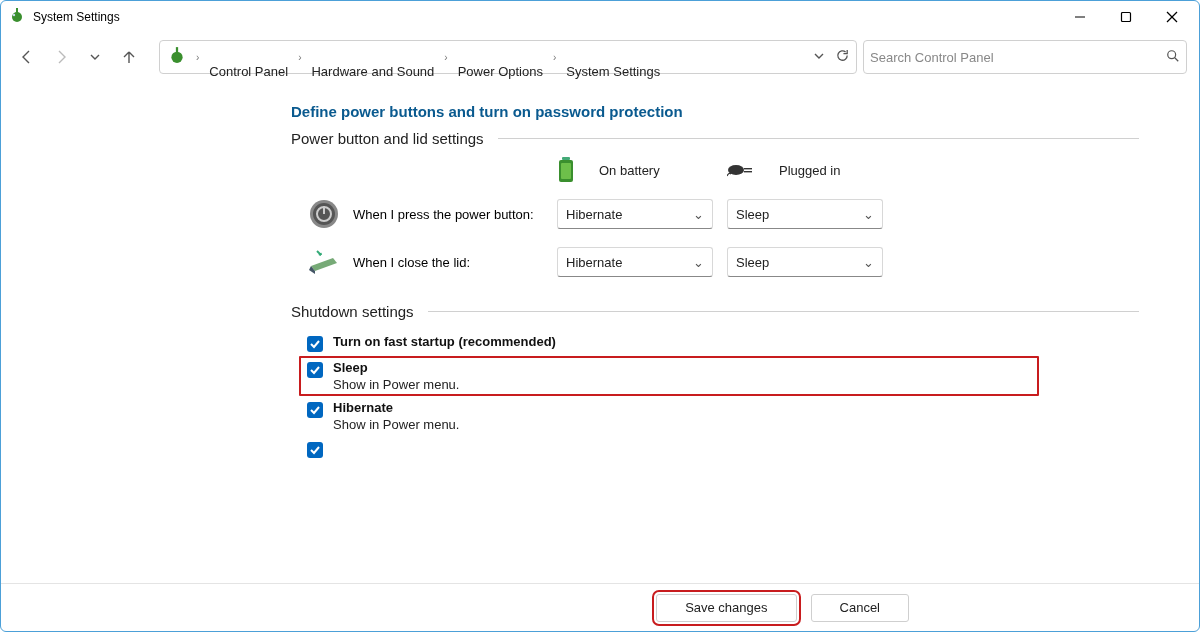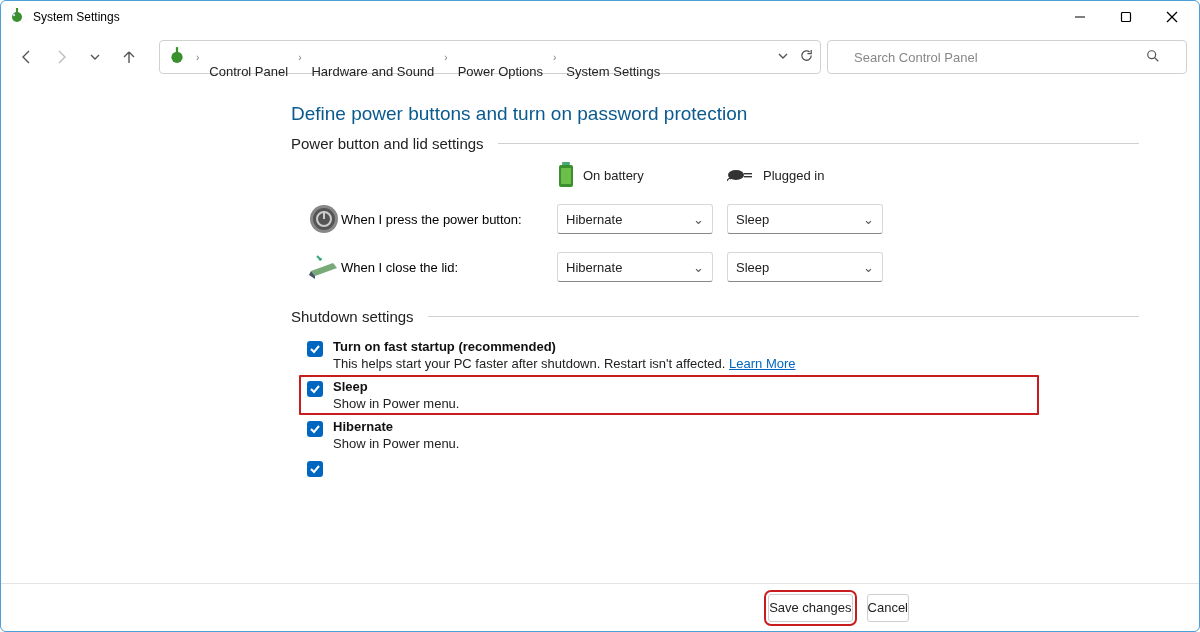--- a/index.html
+++ b/index.html
@@ -11,53 +11,53 @@
   .title-spacer { flex: 1; }
   .win-btn { width: 46px; height: 32px; display: inline-flex; align-items: center; justify-content: center; }
 
   .addrbar-row { display: flex; align-items: center; height: 48px; padding: 6px 12px; gap: 6px; }
   .nav-icon-btn { width: 28px; height: 28px; display: inline-flex; align-items: center; justify-content: center; color: #555; }
   .nav-spacer { width: 4px; }
   .address-box { flex: 1; border: 1px solid #d0d0d0; border-radius: 4px; height: 34px; display: flex; align-items: center; padding: 0 6px 0 8px; gap: 4px; }
   .address-box .crumb { font-size: 13px; color: #222; margin-top: 28px; }
   .address-box .sep { font-size: 10px; color: #777; padding: 0 6px; }
   .addr-tail { margin-left: auto; display: flex; align-items: center; gap: 10px; }
-  .search-box { border: 1px solid #d0d0d0; border-radius: 4px; height: 34px; width: 360px; display: flex; align-items: center; padding: 0 26px; color: #888; font-size: 13px; }
+  .search-box { border: 1px solid #d0d0d0; border-radius: 4px; height: 34px; width: 324px; display: flex; align-items: center; padding: 0 6px; color: #888; font-size: 13px; }
   .search-box input { border: none; outline: none; flex: 1; font-size: 13px; color: #333; }
   .search-box input::placeholder { color: #888; }
   .search-box .mag { color: #555; }
 
   .content { padding: 22px 60px 0 290px; }
-  .head-title { color: #0a5a8f; font-size: 19px; font-weight: 400; margin-bottom: 10px; }
+  .head-title { color: #0a5a8f; font-size: 15px; font-weight: 700; margin-bottom: 10px; }
   .head-desc { font-size: 13px; color: #222; max-width: 600px; line-height: 1.5; margin-bottom: 20px; }
 
   .section-head { display: flex; align-items: center; font-size: 15px; color: #222; margin-bottom: 10px; }
   .section-head .rule { flex: 1; height: 1px; background: #d0d0d0; margin-left: 14px; }
 
   .power-grid { display: grid; grid-template-columns: 250px 170px 170px; row-gap: 14px; align-items: center; margin-left: 16px; margin-bottom: 24px; }
-  .col-head { display: flex; align-items: center; gap: 8px; font-size: 13px; color: #222; }
+  .col-head { display: flex; align-items: center; gap: 24px; font-size: 13px; color: #222; }
   .battery-icon { width: 18px; height: 26px; }
   .plug-icon { width: 28px; height: 14px; }
-  .row-icon-lbl { display: flex; align-items: center; gap: 0; font-size: 13px; }
+  .row-icon-lbl { display: flex; align-items: center; gap: 12px; font-size: 13px; }
   .row-icon-lbl .ico { width: 34px; height: 34px; display: inline-flex; align-items: center; justify-content: center; }
   .fake-select { border: 1px solid #d8d8d8; border-bottom: 1px solid #888; border-radius: 3px; height: 30px; display: flex; align-items: center; padding: 0 8px; font-size: 13px; color: #222; background: #fff; width: 156px; justify-content: space-between; }
   .fake-select .chev { color: #555; }
 
   .shutdown-list { margin-left: 16px; }
   .sd-item { display: flex; align-items: flex-start; gap: 10px; padding: 4px 0; }
   .sd-cb { width: 16px; height: 16px; border-radius: 3px; background: #0067c0; display: inline-flex; align-items: center; justify-content: center; margin-top: 2px; flex-shrink: 0; }
   .sd-cb svg { width: 12px; height: 12px; }
   .sd-text .sd-title { font-size: 13px; font-weight: 600; color: #111; }
   .sd-text .sd-sub { font-size: 13px; color: #222; margin-top: 2px; }
   .learn { color: #0067c0; text-decoration: underline; }
 
   .highlight-red { border: 2px solid #c81c1e; padding: 2px 6px; margin-left: -8px; margin-right: 100px; border-radius: 1px; }
 
   .footer { position: absolute; bottom: 0; left: 0; right: 0; height: 48px; border-top: 1px solid #e4e4e4; display: flex; align-items: center; justify-content: flex-end; gap: 14px; padding-right: 290px; }
-  .btn { border: 1px solid #cfcfcf; background: #fff; border-radius: 3px; height: 28px; padding: 0 0; font-size: 13px; color: #222; display: inline-flex; align-items: center; }
+  .btn { border: 1px solid #cfcfcf; background: #fff; border-radius: 3px; height: 28px; padding: 0 28px; font-size: 13px; color: #222; display: inline-flex; align-items: center; }
   .btn-outline-red { outline: 2px solid #c81c1e; outline-offset: 2px; }
 </style>
 </head>
 <body>
 
 <div class="titlebar">
   <span class="app-icon">
     <svg viewBox="0 0 16 16">
         <circle cx="8" cy="10" r="5" fill="#3a8f2e"></circle>
         <rect x="7" y="1" width="2" height="6" fill="#3a8f2e"></rect>
@@ -216,21 +216,20 @@
 
   <div class="shutdown-list">
     <div class="sd-item">
       <span class="sd-cb">
           <svg viewBox="0 0 12 12">
             <path d="M2 6 L5 9 L10 3" fill="none" stroke="#fff" stroke-width="2"></path>
           </svg>
         </span>
       <div class="sd-text">
         <div class="sd-title">Turn on fast startup (recommended)</div>
-        <div class="sd-sub"><span>This helps start your PC faster after shutdown. Restart isn't affected. </span><a href="#" class="learn">Learn More</a></div>
       </div>
     </div>
 
     <div class="sd-item highlight-red">
       <span class="sd-cb">
           <svg viewBox="0 0 12 12">
             <path d="M2 6 L5 9 L10 3" fill="none" stroke="#fff" stroke-width="2"></path>
           </svg>
         </span>
       <div class="sd-text">

